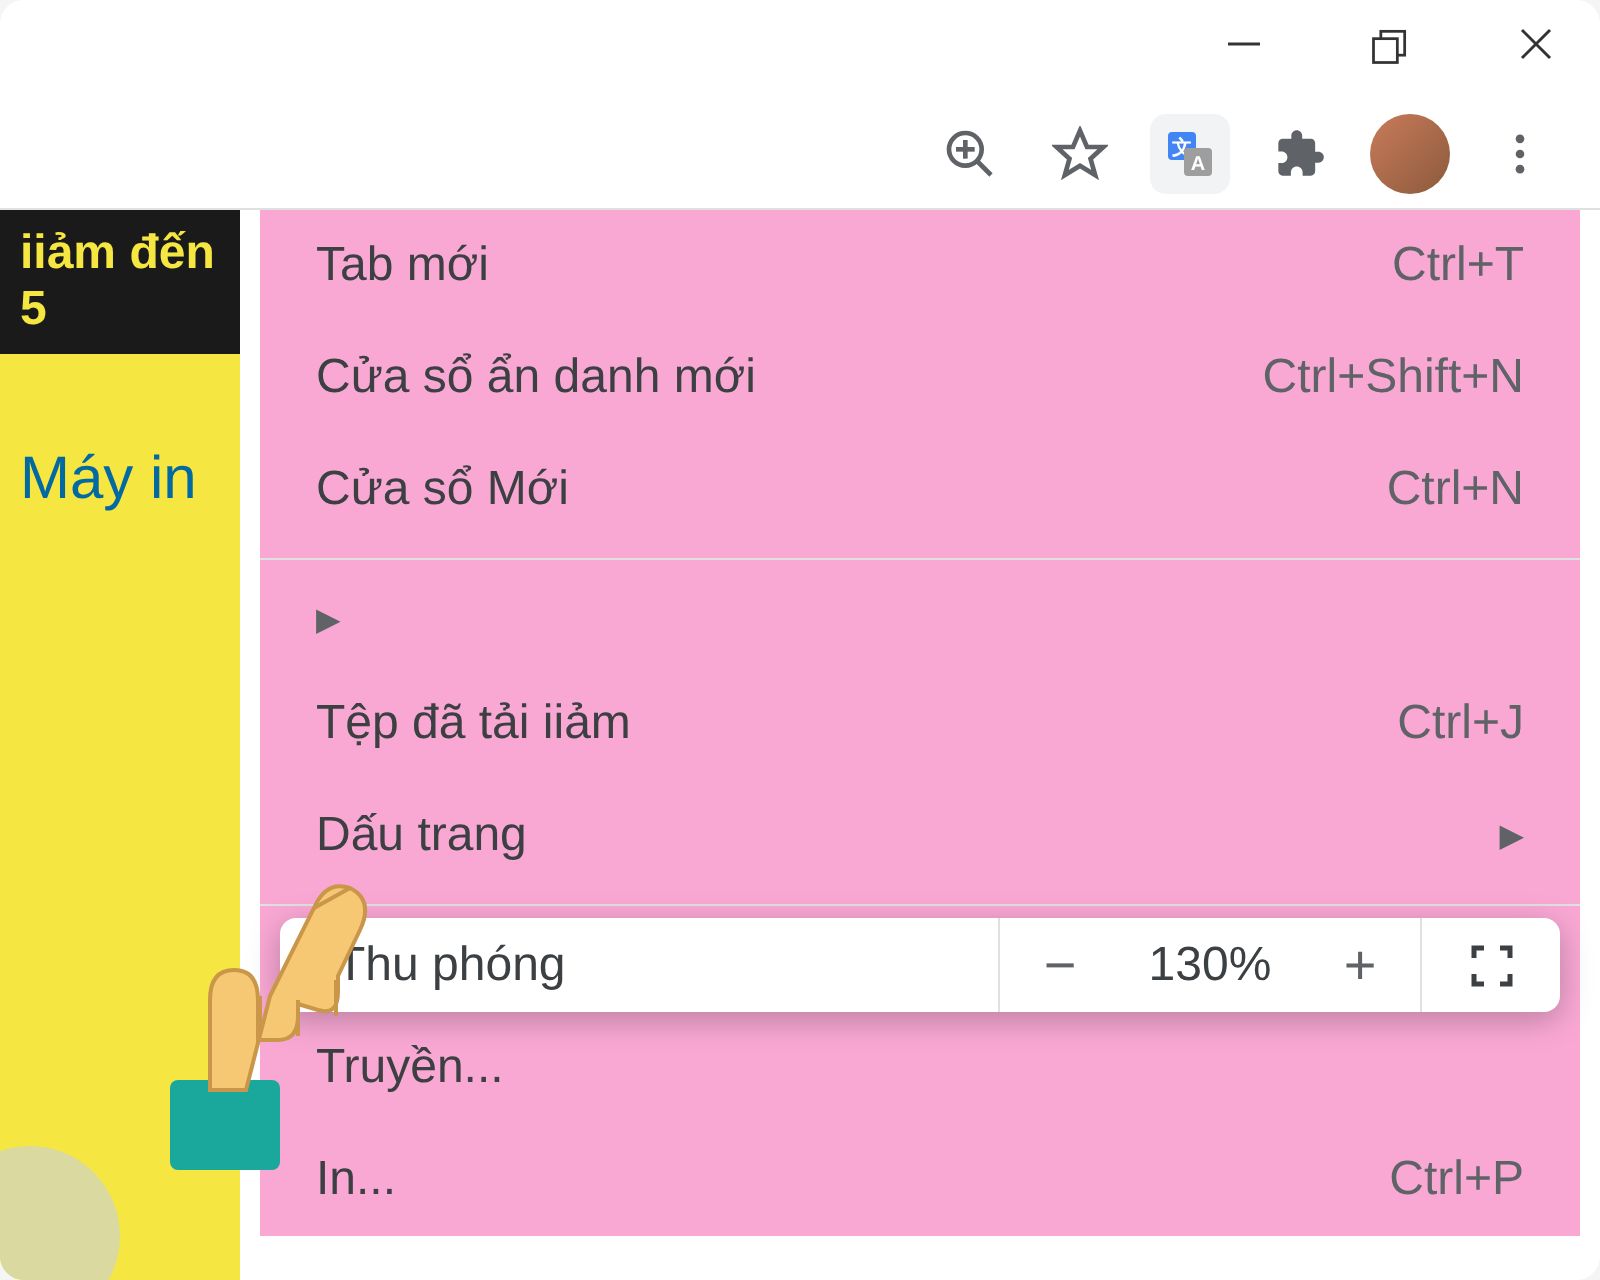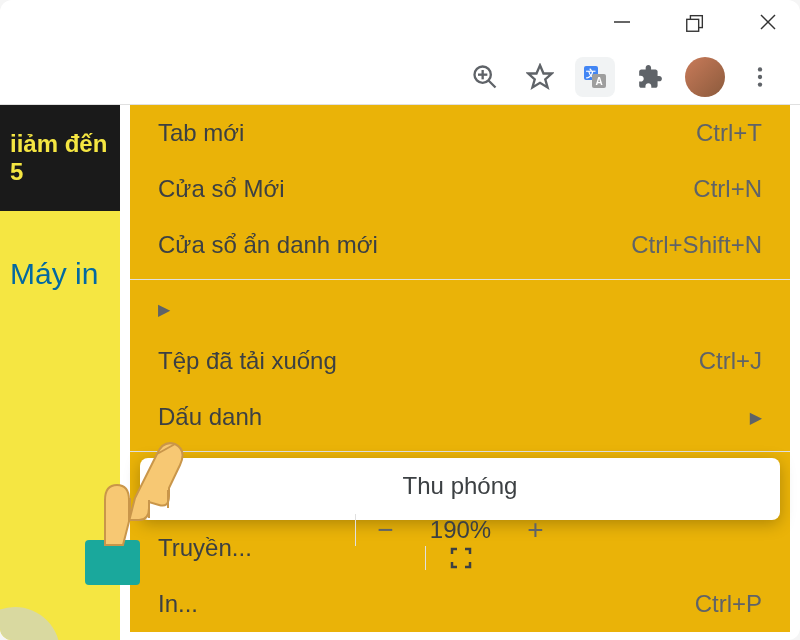--- a/index.html
+++ b/index.html
@@ -11,33 +11,33 @@
     .title-bar span { font-size: 28px; color: #333; cursor: pointer; }
     
     .toolbar { height: 55px; border-bottom: 1px solid #e0e0e0; display: flex; justify-content: flex-end; align-items: center; padding-right: 20px; gap: 15px; }
     .toolbar-icon { width: 40px; height: 40px; display: flex; align-items: center; justify-content: center; font-size: 26px; color: #5f6368; border-radius: 50%; cursor: pointer; }
     .toolbar-icon.avatar { background: linear-gradient(135deg, #c97b5a, #8b5a3c); }
     .toolbar-icon.translate-bg { background: #f1f3f4; border-radius: 8px; }
     
     .content-area { position: relative; height: calc(100% - 105px); }
     
     .page-bg { position: absolute; left: 0; top: 0; width: 120px; height: 100%; }
-    .banner-dark { background: #1a1a1a; color: #f5e642; font-size: 24px; padding: 25px 10px; font-weight: bold; }
+    .banner-dark { background: #1a1a1a; color: #f5e642; font-size: 24px; padding: 8px 10px; font-weight: bold; }
     .banner-yellow { background: #f5e642; color: #0369a1; font-size: 30px; padding: 46px 10px; }
     .banner-imgplace { background: #f5e642; height: 360px; position: relative; }
     .circle { position: absolute; bottom: 0; left: -30px; width: 90px; height: 90px; border-radius: 50%; background: #d9d9a0; }
     
-    .menu { position: absolute; top: 0; left: 130px; right: 10px; background: #eab308; box-shadow: none; }
+    .menu { position: absolute; top: 0; left: 130px; right: 10px; background: #f9a8d4; box-shadow: none; }
     .menu-item { display: flex; justify-content: space-between; align-items: center; padding: 14px 28px; font-size: 24px; color: #3c4043; cursor: pointer; }
     .menu-label { flex: 1; }
     .menu-shortcut { color: #5f6368; font-size: 24px; }
     .menu-arrow { color: #5f6368; font-size: 16px; }
     .menu-divider { height: 1px; background: #e0e0e0; margin: 6px 0; }
     
-    .zoom-row { position: relative; background: white; border-radius: 8px; box-shadow: 0 4px 16px rgba(0,0,0,0.25); margin: 0 10px; display: flex; align-items: center; padding: 0; height: 62px; flex-direction: column; }
+    .zoom-row { position: relative; background: white; border-radius: 8px; box-shadow: 0 4px 16px rgba(0,0,0,0.25); margin: 0 10px; display: flex; align-items: center; padding: 0; height: 47px; }
     .zoom-label { flex: 1; padding: 14px 28px; font-size: 24px; color: #3c4043; }
     .zoom-controls { display: flex; align-items: center; border-left: 1px solid #e0e0e0; height: 100%; }
     .zoom-btn { width: 60px; display: flex; align-items: center; justify-content: center; font-size: 28px; color: #5f6368; cursor: pointer; height: 100%; }
     .zoom-value { width: 90px; text-align: center; font-size: 24px; color: #3c4043; }
     .zoom-fullscreen { width: 70px; display: flex; align-items: center; justify-content: center; border-left: 1px solid #e0e0e0; height: 100%; cursor: pointer; }
     
     .pointing-hand { position: absolute; left: 75px; top: 430px; z-index: 100; }
     
     .star-outline { stroke: #5f6368; stroke-width: 2; fill: none; }
     .puzzle { fill: #5f6368; }
@@ -112,46 +112,46 @@
         <div class="circle"></div>
       </div>
     </div>
 
     <div class="menu">
       <div class="menu-item">
         <span class="menu-label">Tab mới</span>
         <span class="menu-shortcut">Ctrl+T</span>
       </div>
       <div class="menu-item">
+        <span class="menu-label">Cửa sổ ẩn danh mới</span>
+        <span class="menu-shortcut">Ctrl+Shift+N</span>
+      </div>
+      <div class="menu-item">
         <span class="menu-label">Cửa sổ Mới</span>
         <span class="menu-shortcut">Ctrl+N</span>
-      </div>
-      <div class="menu-item">
-        <span class="menu-label">Cửa sổ ẩn danh mới</span>
-        <span class="menu-shortcut">Ctrl+Shift+N</span>
       </div>
       <div class="menu-divider"></div>
       <div class="menu-item">
         <span class="menu-arrow">▶</span>
       </div>
       <div class="menu-item">
-        <span class="menu-label">Tệp đã tải xuống</span>
+        <span class="menu-label">Tệp đã tải iiảm</span>
         <span class="menu-shortcut">Ctrl+J</span>
       </div>
       <div class="menu-item">
-        <span class="menu-label">Dấu danh</span>
+        <span class="menu-label">Dấu trang</span>
         <span class="menu-arrow">▶</span>
       </div>
       <div class="menu-divider"></div>
 
       <div class="zoom-row">
         <span class="zoom-label">Thu phóng</span>
         <div class="zoom-controls">
           <span class="zoom-btn">−</span>
-          <span class="zoom-value">190%</span>
+          <span class="zoom-value">130%</span>
           <span class="zoom-btn">+</span>
         </div>
         <div class="zoom-fullscreen">
           <svg width="24" height="24" viewBox="0 0 24 24" stroke="#3c4043" stroke-width="2.5" fill="none">
             <path d="M3 8V3h5 M21 8V3h-5 M3 16v5h5 M21 16v5h-5"></path>
           </svg>
         </div>
       </div>
 
       <div class="menu-item">

